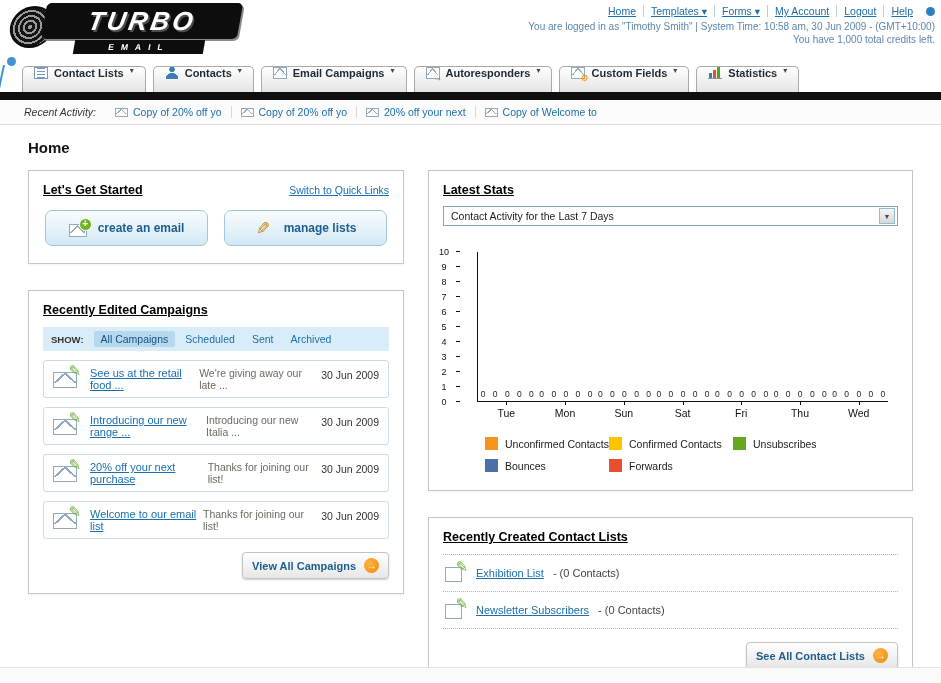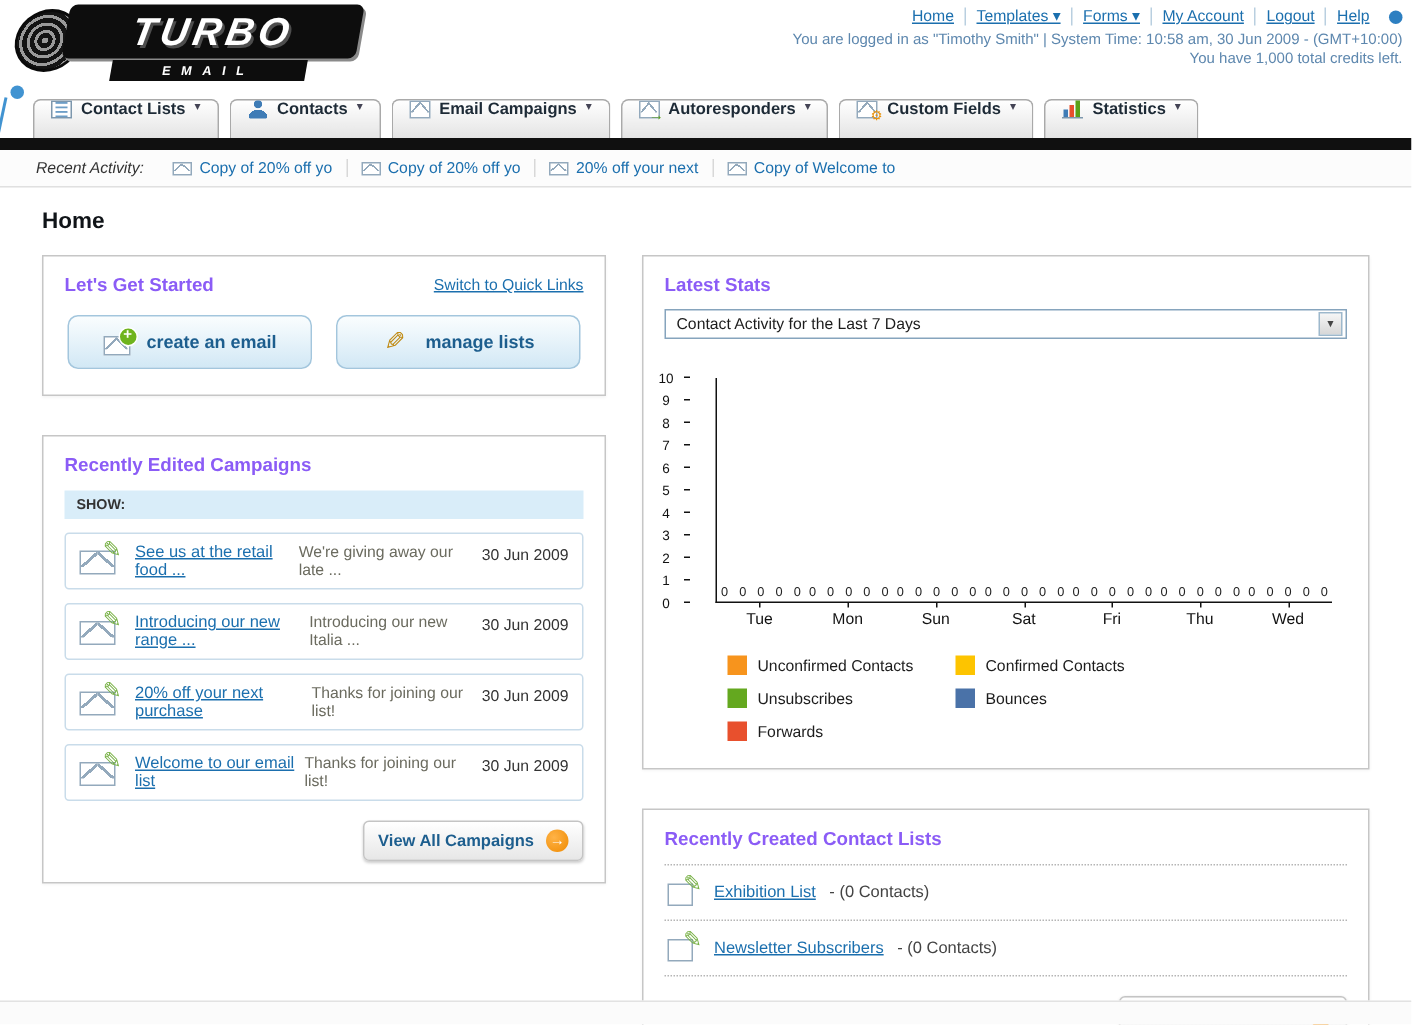--- a/index.html
+++ b/index.html
@@ -122,21 +122,21 @@
   .main { padding: 10px 28px 0; }
   .page-title { font-size: 15px; font-weight: bold; color: #101418; margin: 4px 0 14px; }
   .columns { display: flex; gap: 24px; align-items: flex-start; }
   .left-col { width: 376px; flex: none; }
   .right-col { flex: 1; }
 
   .panel {
     background: #fff; border: 1px solid #c6c6c6; padding: 12px 14px 14px;
     margin-bottom: 26px; box-shadow: 0 1px 2px rgba(0,0,0,0.05);
   }
-  .panel h2 { font-size: 12.5px; color: #8b5cf6; }
+  .panel h2 { font-size: 12.5px; color: #000000; text-decoration: underline; }
 
   
   .panel-head { display: flex; justify-content: space-between; align-items: center; margin-bottom: 13px; }
   .link { font-size: 10.5px; color: #1b6fae; text-decoration: underline; }
   .gs-buttons { display: flex; gap: 16px; padding: 0 2px 3px; }
   .gs-btn {
     flex: 1; height: 36px; border-radius: 7px; border: 1px solid #a3c6dd;
     background: linear-gradient(#fafdfe, #d2e8f5);
     display: flex; align-items: center; justify-content: center; gap: 9px;
     font-family: inherit; font-weight: bold; font-size: 12px; color: #1d5e8e; cursor: pointer;
@@ -218,21 +218,21 @@
     display: flex; align-items: flex-end;
   }
   .zero-group {
     flex: 1; text-align: center; font-size: 8.5px; color: #222;
     padding-bottom: 2px; word-spacing: 5px; white-space: nowrap;
   }
   .x-axis { margin-left: 26px; display: flex; }
   .x-cell { flex: 1; text-align: center; font-size: 10.5px; color: #111; padding-top: 5px; position: relative; }
   .x-cell::before { content: ""; position: absolute; top: 0; left: 50%; width: 1px; height: 3px; background: #111; }
   .legend { margin: 18px 0 4px 34px; display: flex; flex-wrap: wrap; row-gap: 9px; }
-  .legend-item { width: 152px; display: flex; align-items: center; gap: 7px; font-size: 10.5px; color: #1c1c1c; text-align: center; }
+  .legend-item { width: 124px; display: flex; align-items: center; gap: 7px; font-size: 10.5px; color: #1c1c1c; text-align: center; }
   .legend-swatch { width: 13px; height: 13px; flex: none; }
 
   
   .cl-list { margin-top: 10px; border-top: 1px dotted #b5b5b5; }
   .cl-item { display: flex; align-items: center; gap: 9px; padding: 8px 2px; border-bottom: 1px dotted #b5b5b5; }
   .cl-item .camp-icon { width: 22px; height: 20px; }
   .cl-item .camp-icon::before { width: 15px; height: 13px; background-image: none; }
   .cl-link { font-size: 11px; color: #1b6fae; text-decoration: underline; }
   .cl-detail { font-size: 11px; color: #444; }
 
@@ -362,20 +362,30 @@
               <span class="gs-icon" data-icon="pencil-icon"></span>
               <span>manage lists</span>
             </button>
           </div>
       </section>
 
       <section class="panel">
         <h2>Recently Edited Campaigns</h2>
         <div class="filter-bar">
           <span class="show-label">SHOW:</span>
+          <ul class="filters">
+
+              <li class="filter" data-selected="true">All Campaigns</li>
+
+              <li class="filter" data-selected="false">Scheduled</li>
+
+              <li class="filter" data-selected="false">Sent</li>
+
+              <li class="filter" data-selected="false">Archived</li>
+            </ul>
         </div>
         <ul class="campaign-list">
 
             <li class="campaign-row">
               <span class="camp-icon"></span>
               <span class="camp-text">
                 <a class="camp-title">See us at the retail food ...</a>
                 <span class="camp-sub">We're giving away our late ...</span>
               </span>
               <span class="camp-date">30 Jun 2009</span>

